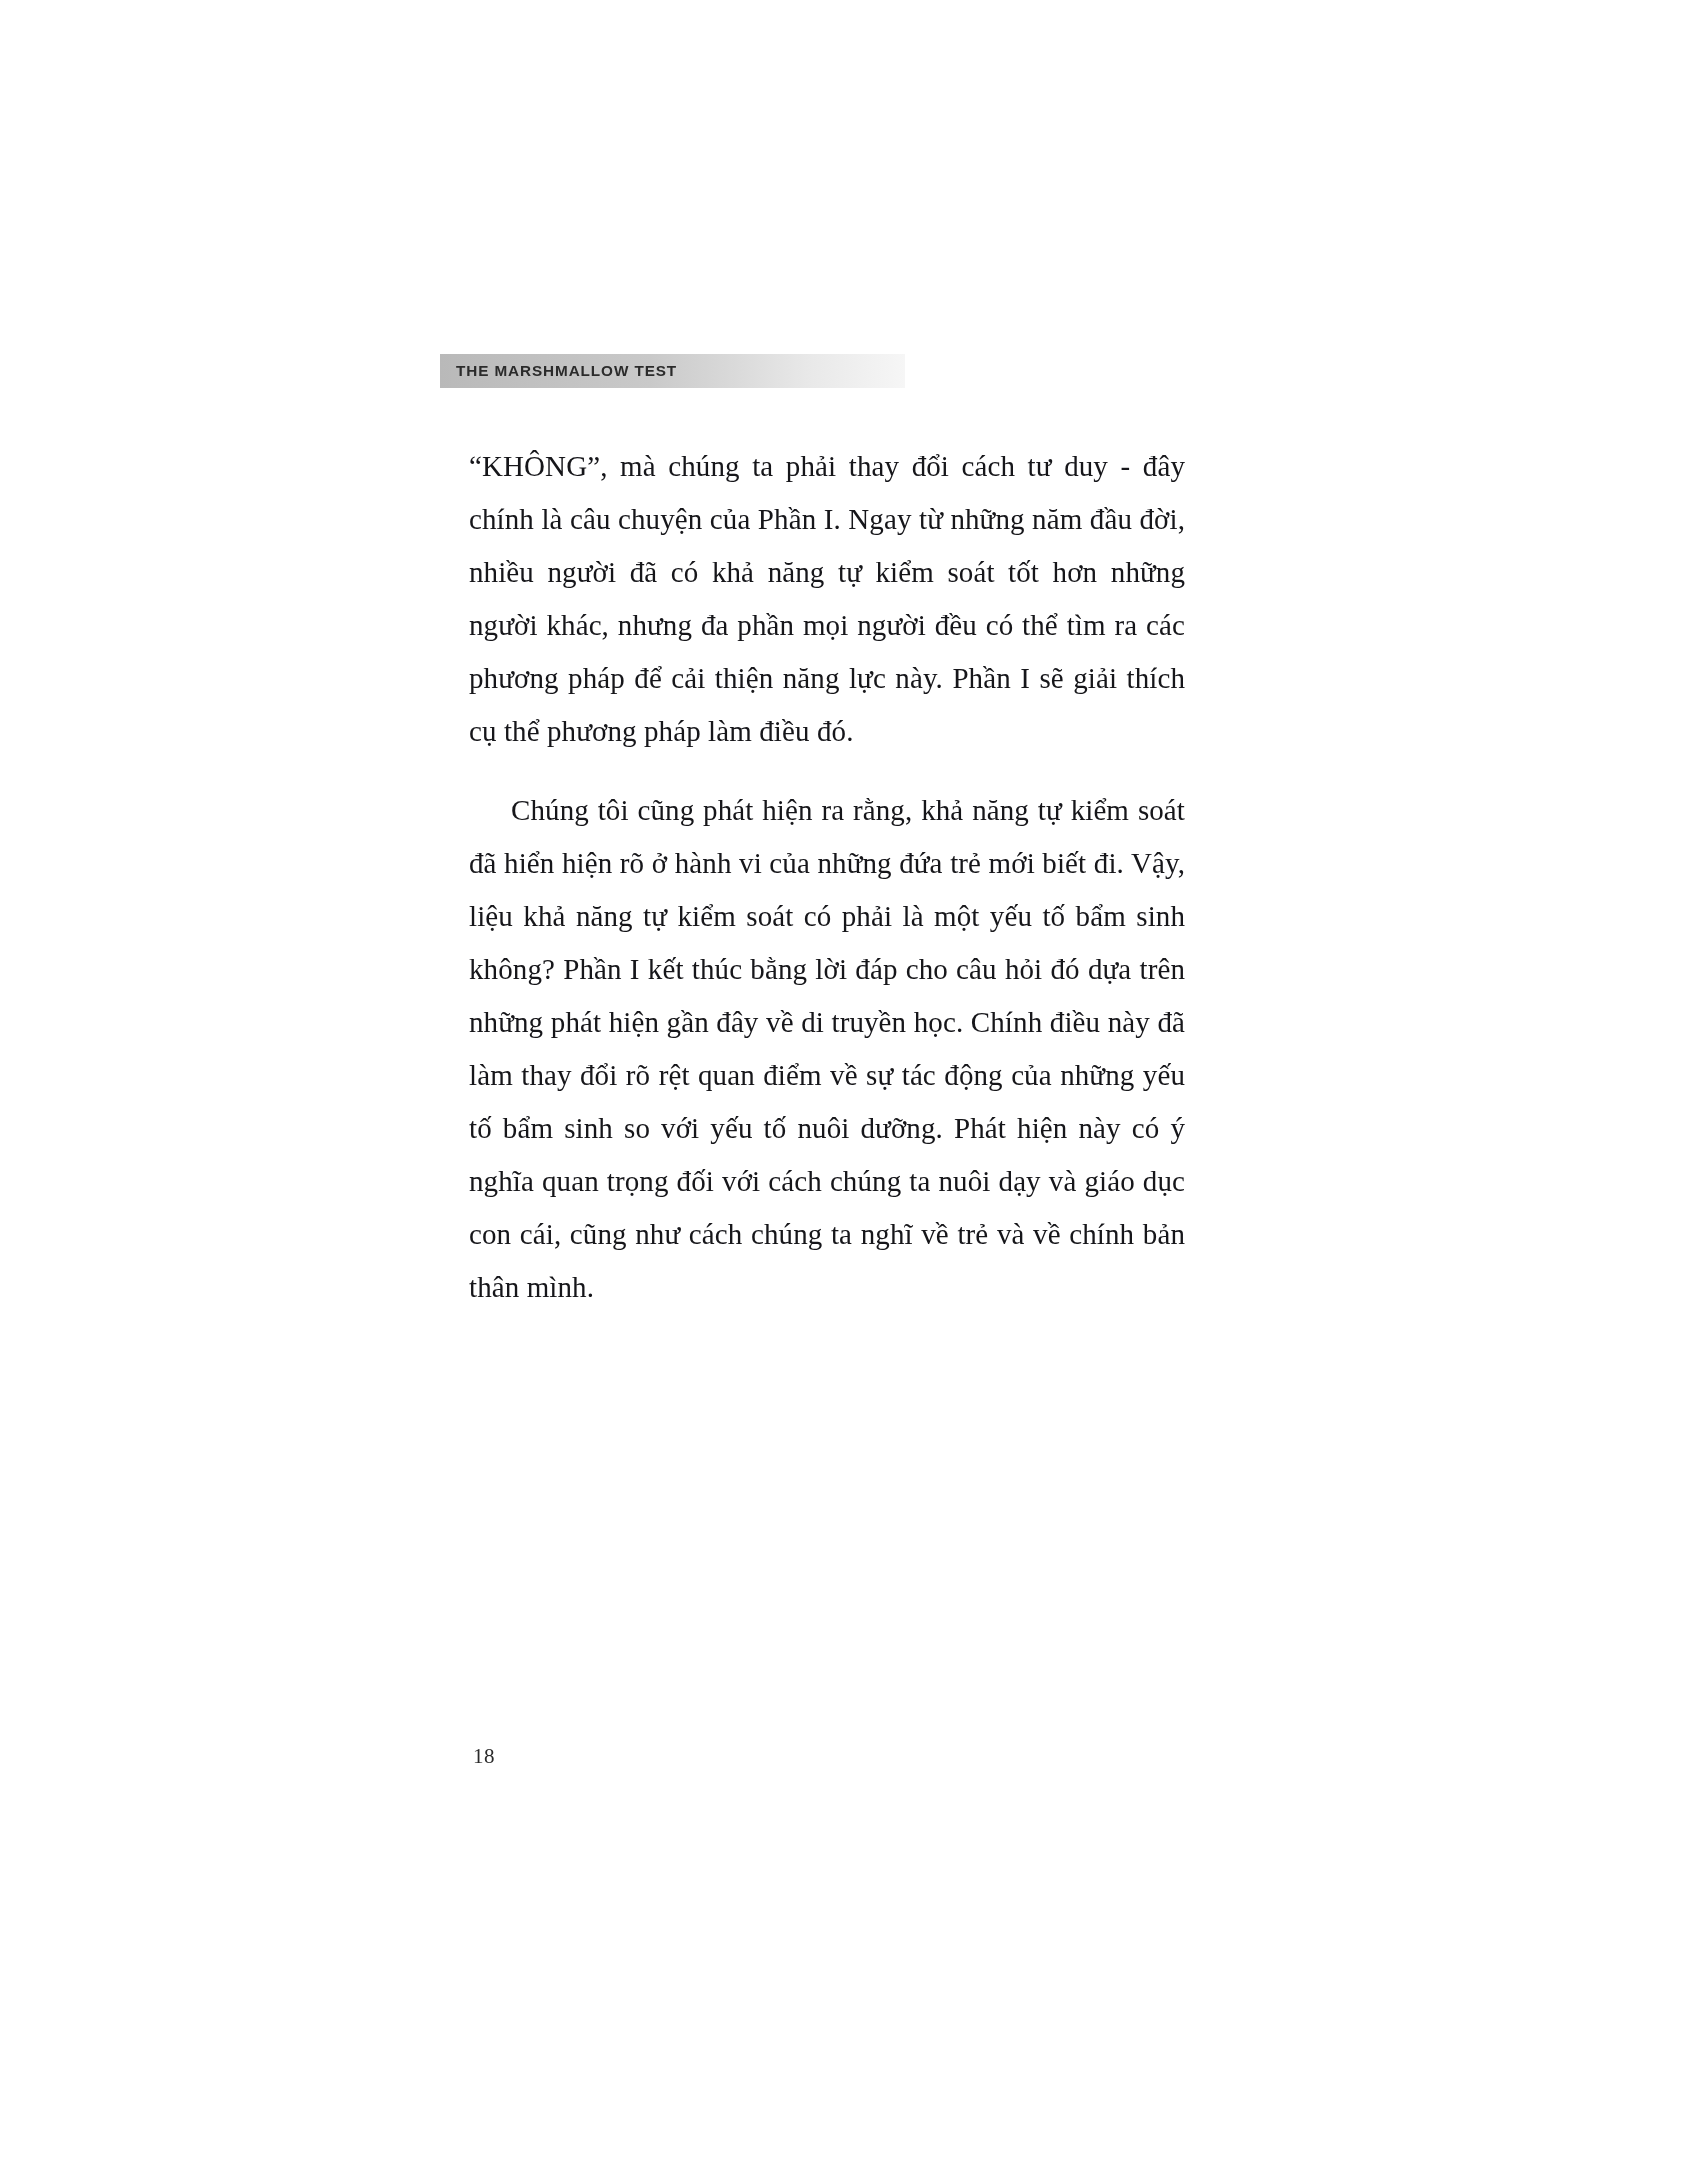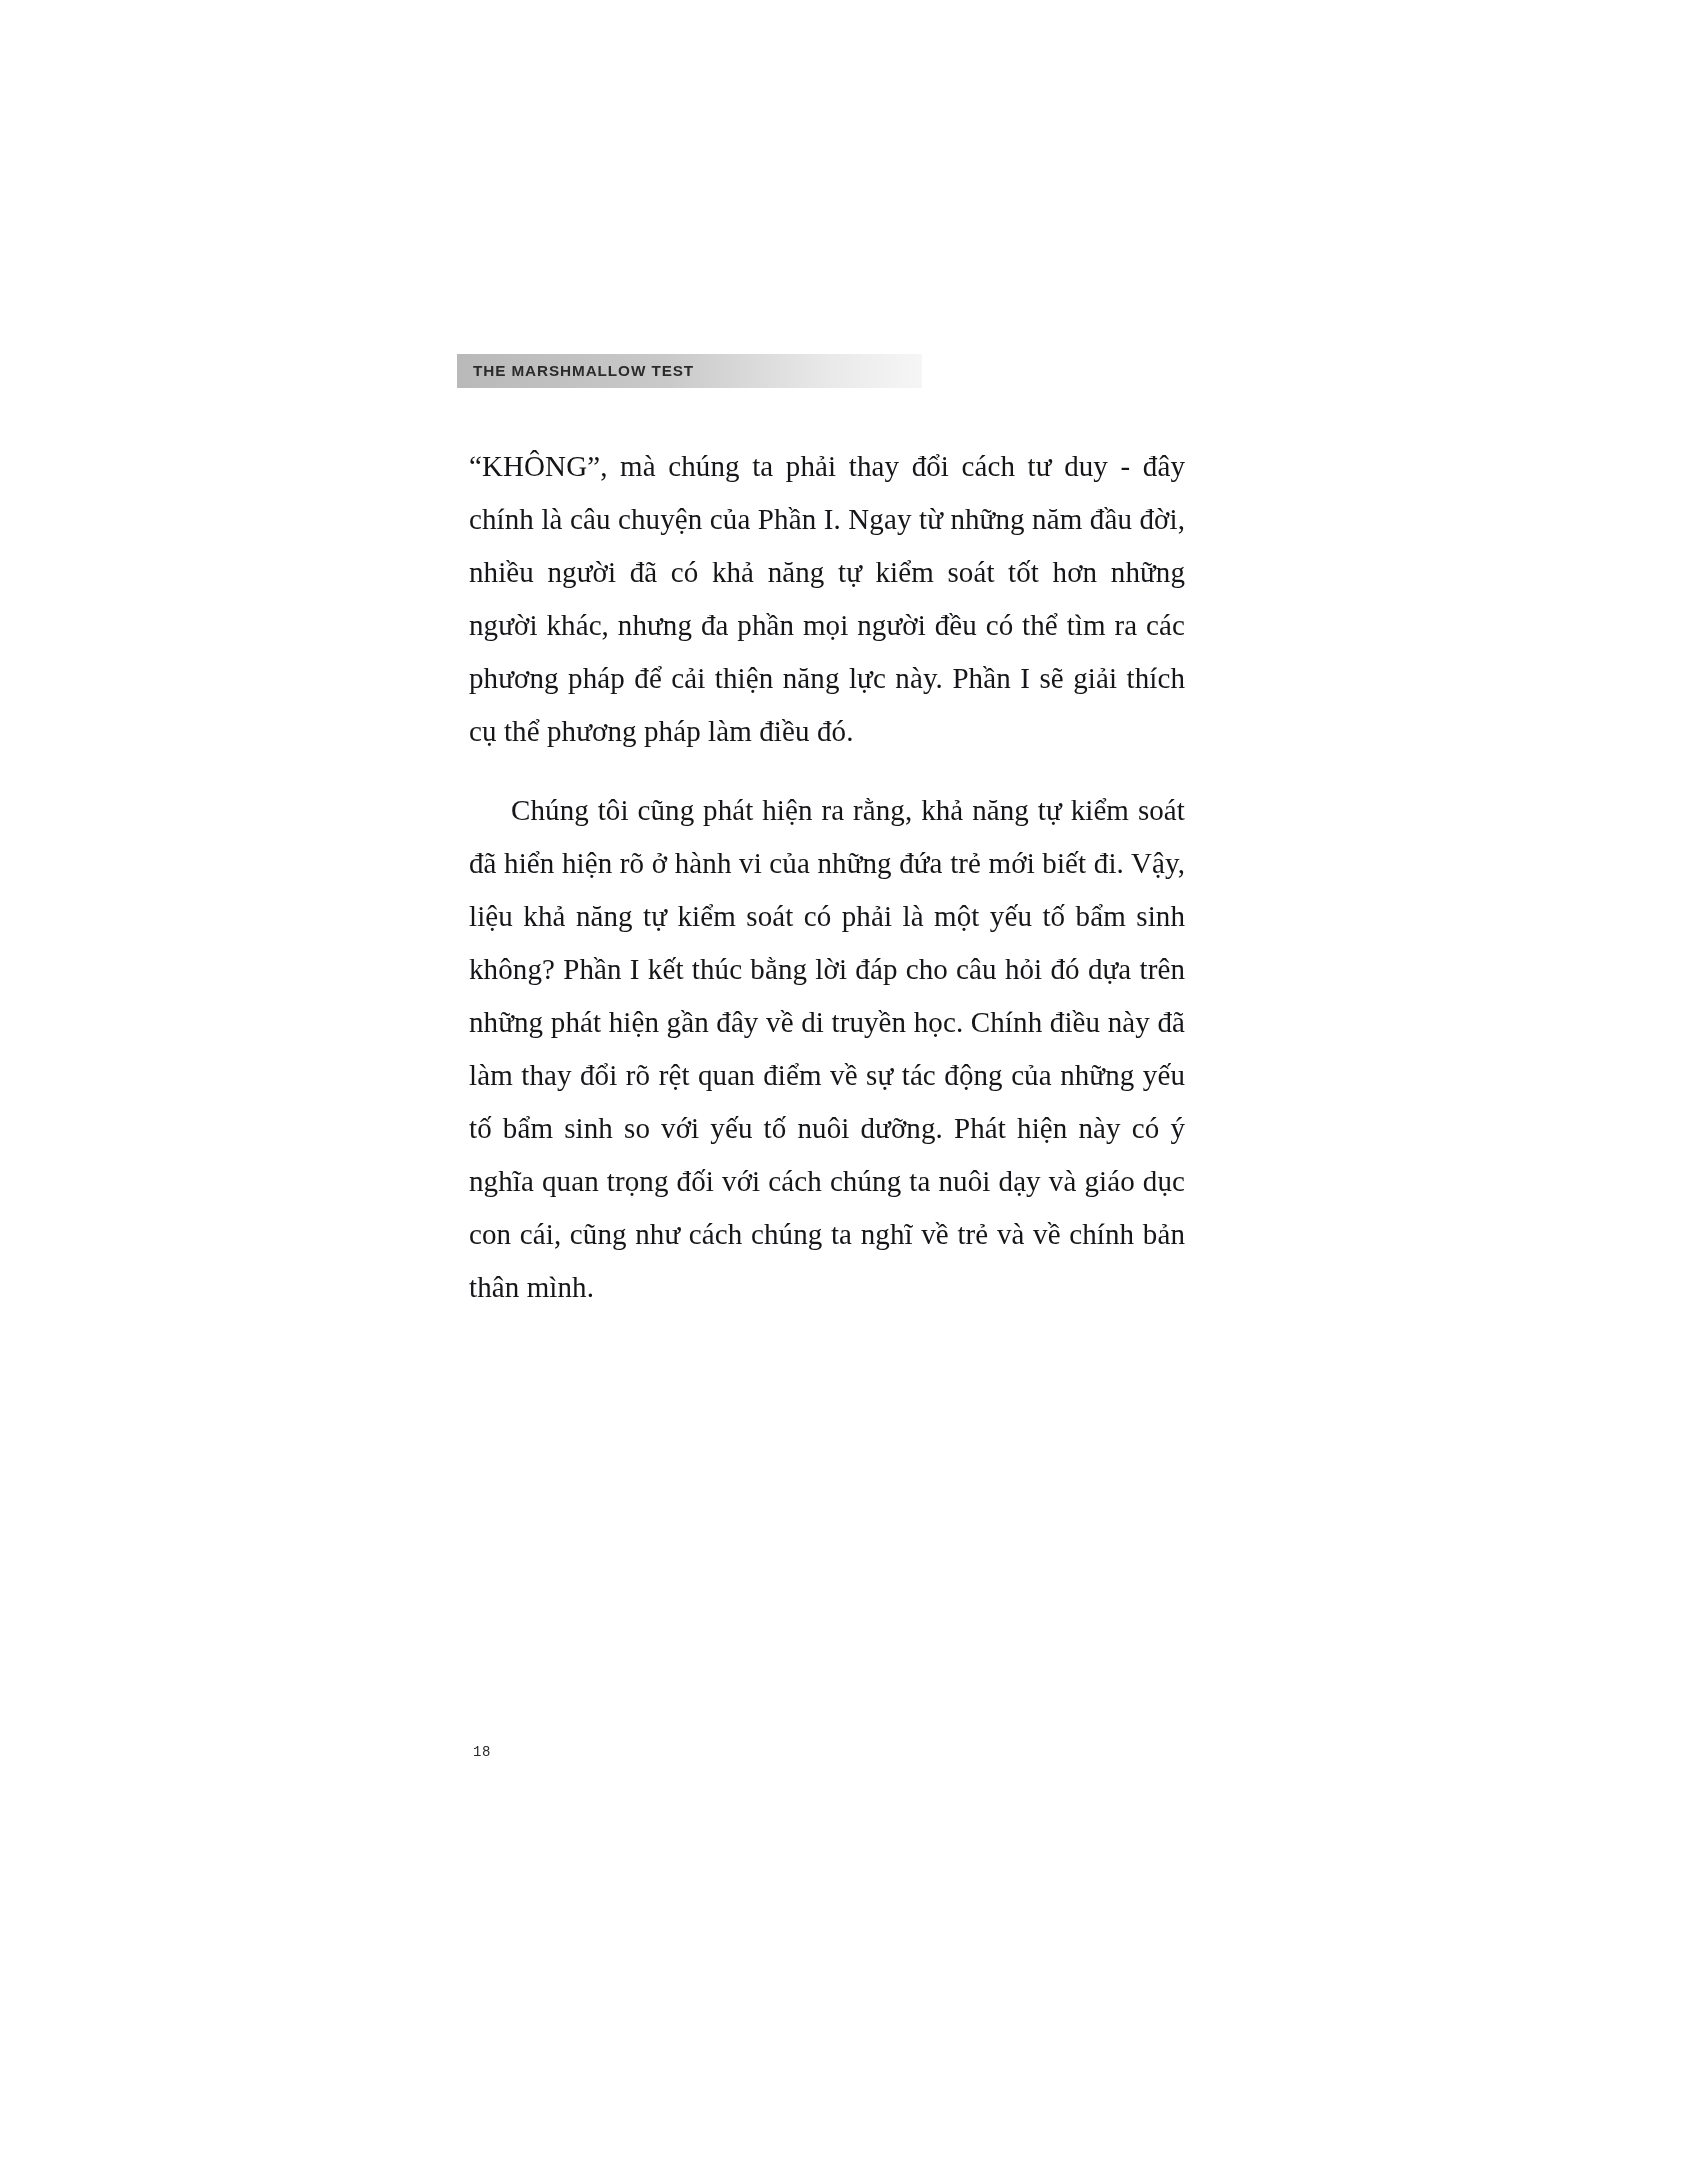--- a/index.html
+++ b/index.html
@@ -15,21 +15,21 @@
     background: #ffffff;
     margin: 0 auto;
     overflow: hidden;
     font-family: "Liberation Serif", serif;
     color: #1a1a1a;
   }
 
   
   .running-head {
     position: absolute;
-    left: 457px;
+    left: 440px;
     top: 354px;
     width: 465px;
     height: 34px;
     background: linear-gradient(to right, #b9b9b9 0%, #c9c9c9 45%, #e9e9e9 80%, #f6f6f6 100%);
     display: flex;
     align-items: center;
   }
 
   .running-head-text {
     font-family: "Liberation Sans", sans-serif;
@@ -65,22 +65,22 @@
 
   .para.indent {
     text-indent: 42px;
   }
 
   
   .folio {
     position: absolute;
     left: 473px;
     top: 1744px;
-    font-family: Liberation Mono, monospace;
-    font-size: 14px;
+    font-family: Liberation Serif, serif;
+    font-size: 21px;
     color: #2a2a2a;
     letter-spacing: 0.5px;
   }
 </style>
 </head>
 <body>
 
 <div class="page">
 
   <div class="running-head">

